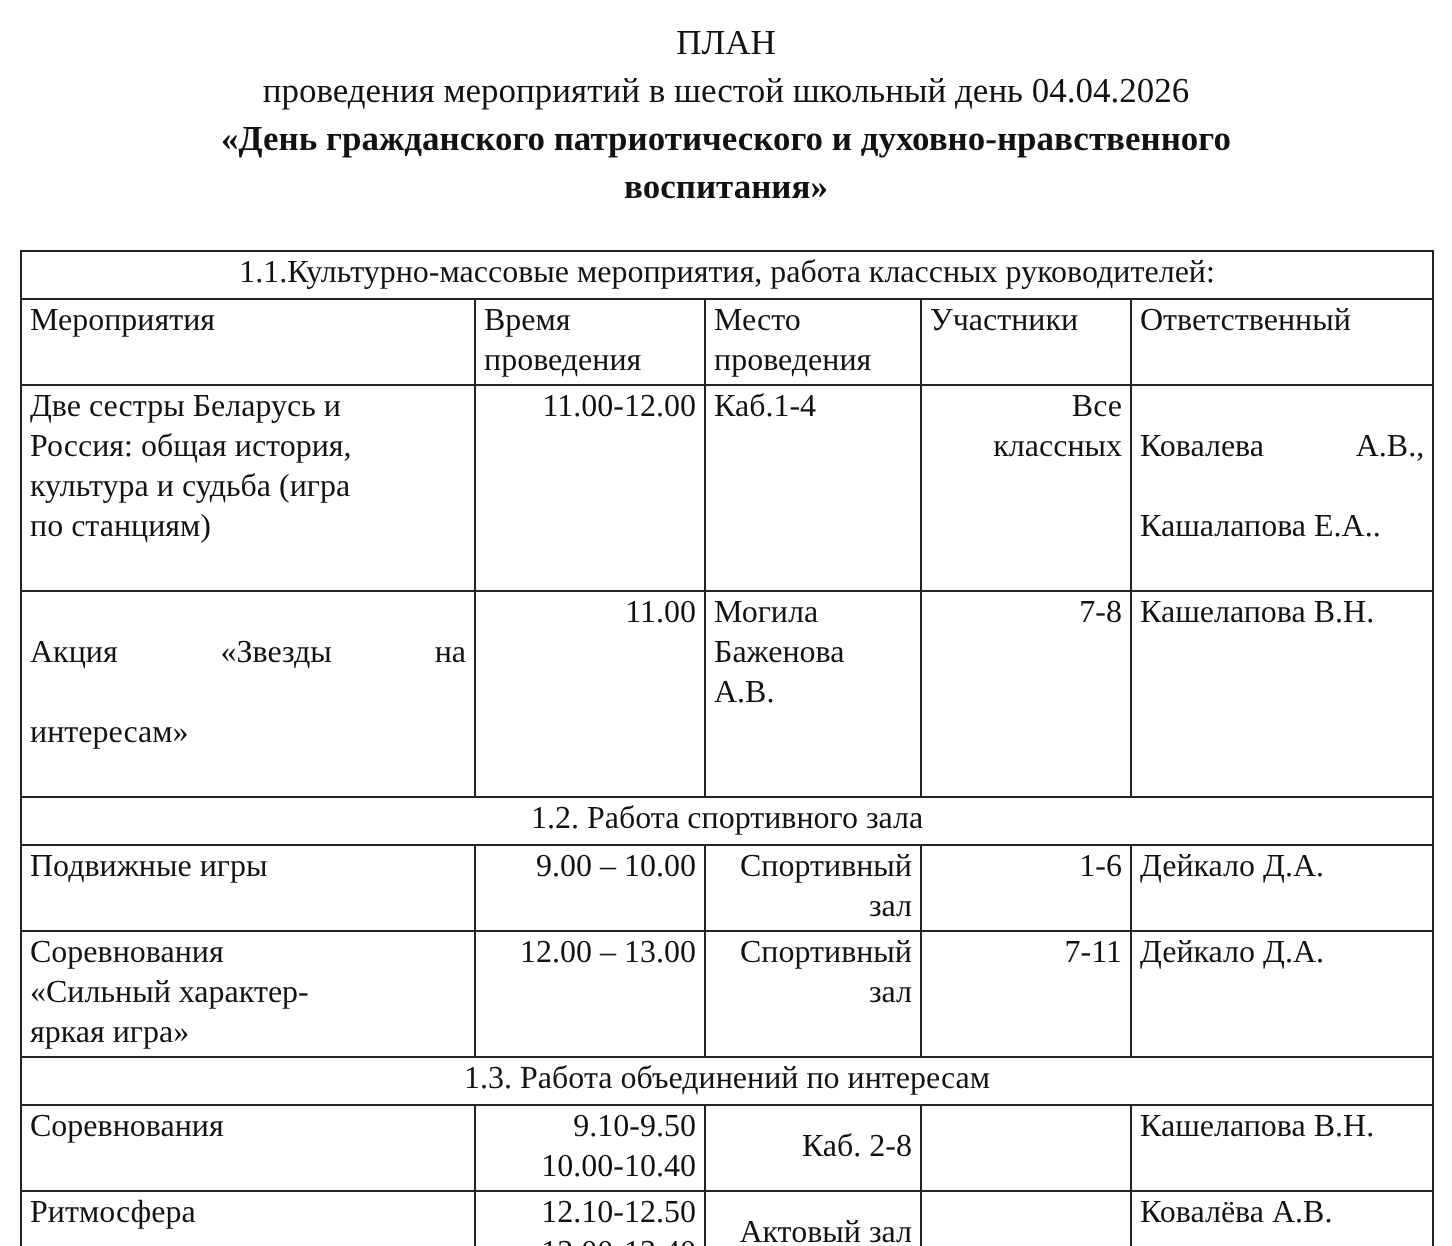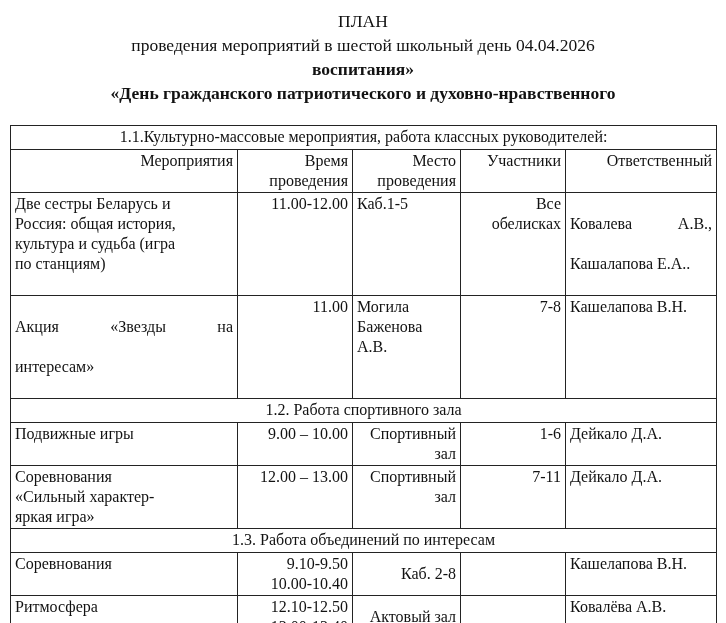--- a/index.html
+++ b/index.html
@@ -22,43 +22,43 @@
     border-collapse: collapse; table-layout: fixed;
     width: 706px; margin: 20px 0 0 10px;
   }
   table.plan td {
     border: 1px solid #232323;
     font-size: 16px; line-height: 20px;
     padding: 1px 4px; vertical-align: top;
     white-space: pre-line; overflow: hidden;
   }
   tr.section td { text-align: center; height: 21px; }
-  tr.cols td { text-align: right; height: 37px; }
+  tr.cols td { text-align: left; height: 37px; }
 
   .al { text-align: left; }
   .ac { text-align: right; }
   .vm { vertical-align: middle !important; }
 
   .h-r1 { height: 81px; } .h-r2 { height: 57px; }
   .h-r3 { height: 41px; margin-left: 47px; } .h-r4 { height: 60px; margin-top: 20px; }
   .h-r5 { height: 43px; } .h-r6 { height: 42px; }
 
   .line { display: block; }
   .spread { display: block; text-align: justify; text-align-last: justify; }
 </style>
 </head>
 <body>
 
 <div class="page">
 
   <div class="doc-title">
     <div class="title-line">ПЛАН</div>
     <div class="title-line">проведения мероприятий в шестой школьный день 04.04.2026</div>
+    <div class="title-line bold">«День гражданского патриотического и духовно-нравственного</div>
     <div class="title-line bold">воспитания»</div>
-    <div class="title-line bold">«День гражданского патриотического и духовно-нравственного</div>
   </div>
 
   <table class="plan">
     <colgroup>
       <col style="width:227px">
         <col style="width:115px">
         <col style="width:108px">
       <col style="width:105px">
         <col style="width:151px">
     </colgroup>
@@ -77,23 +77,23 @@
       <td>Участники</td>
       <td>Ответственный</td>
     </tr>
 
     <tr class="h-r1">
       <td class="al">Две сестры Беларусь и
 Россия: общая история,
 культура и судьба (игра
 по станциям)</td>
       <td class="ac">11.00-12.00</td>
-      <td class="al">Каб.1-5</td>
+      <td class="al">Каб.1-4</td>
       <td class="ac">Все
-обелисках</td>
+классных</td>
       <td class="al">
         <span class="spread">Ковалева А.В.,</span>
         <span class="line">Кашалапова Е.А..</span>
       </td>
     </tr>
 
     <tr class="h-r2">
       <td class="al">
         <span class="spread">Акция «Звезды на</span>
         <span class="line">интересам»</span>

